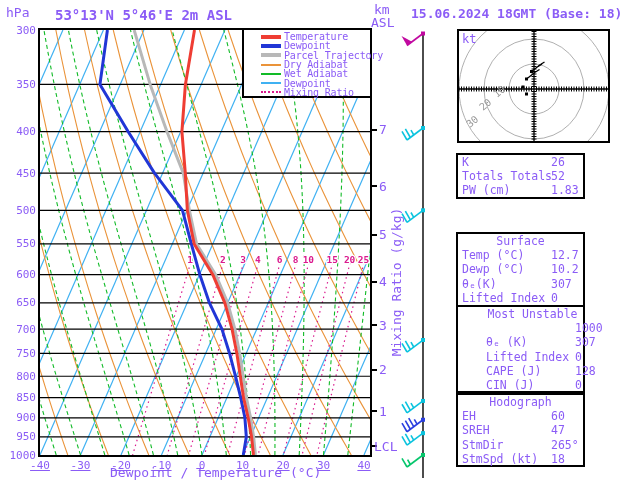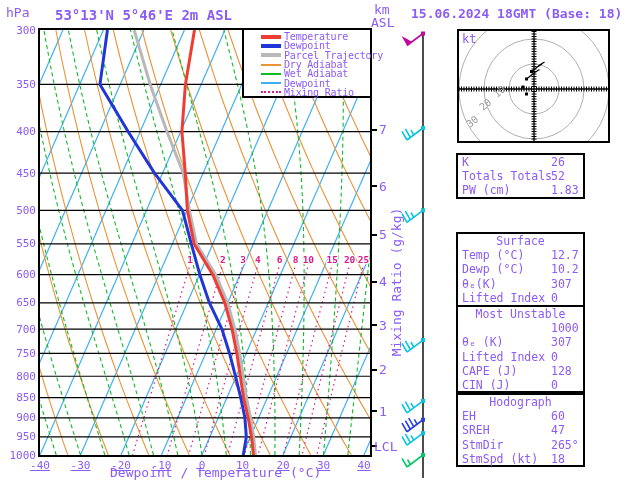--- a/index.html
+++ b/index.html
@@ -400,21 +400,21 @@
       </div>
       <div class="statbox" style="top: 210px; height: 106px; margin-top: 22px;">
         <div class="stitle">Surface</div>
         <div class="srow"><span>Temp (°C)</span><span class="val">12.7</span></div>
         <div class="srow"><span>Dewp (°C)</span><span class="val">10.2</span></div>
         <div class="srow"><span>θₑ(K)</span><span class="val">307</span></div>
         <div class="srow"><span>Lifted Index</span><span class="val">0</span></div>
         <div class="srow"><span>CAPE (J)</span><span class="val">128</span></div>
         <div class="srow"><span>CIN (J)</span><span class="val">0</span></div>
       </div>
-      <div class="statbox" style="top: 305px; height: 88px;">
+      <div class="statbox" style="top: 305px; height: 88px; padding-left: 24px;">
         <div class="stitle">Most Unstable</div>
         <div class="srow"><span class="val">1000</span></div>
         <div class="srow"><span>θₑ (K)</span><span class="val">307</span></div>
         <div class="srow"><span>Lifted Index</span><span class="val">0</span></div>
         <div class="srow"><span>CAPE (J)</span><span class="val">128</span></div>
         <div class="srow"><span>CIN (J)</span><span class="val">0</span></div>
       </div>
       <div class="statbox" style="top: 393px; height: 74px;">
         <div class="stitle">Hodograph</div>
         <div class="srow"><span>EH</span><span class="val">60</span></div>

